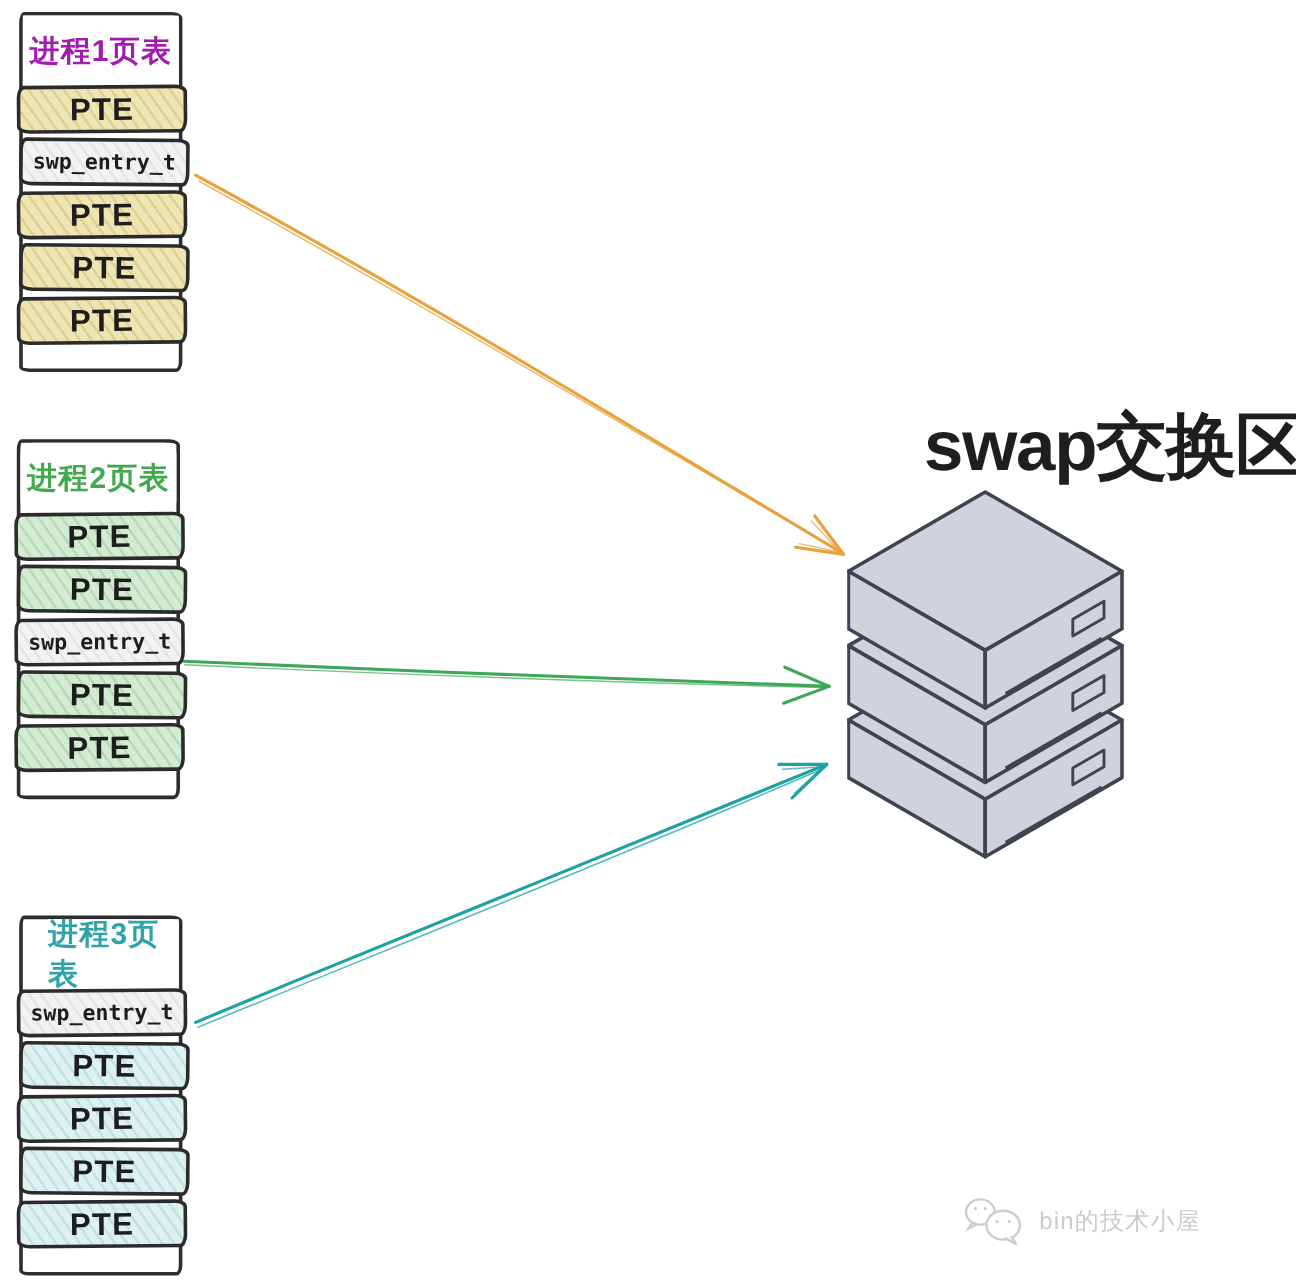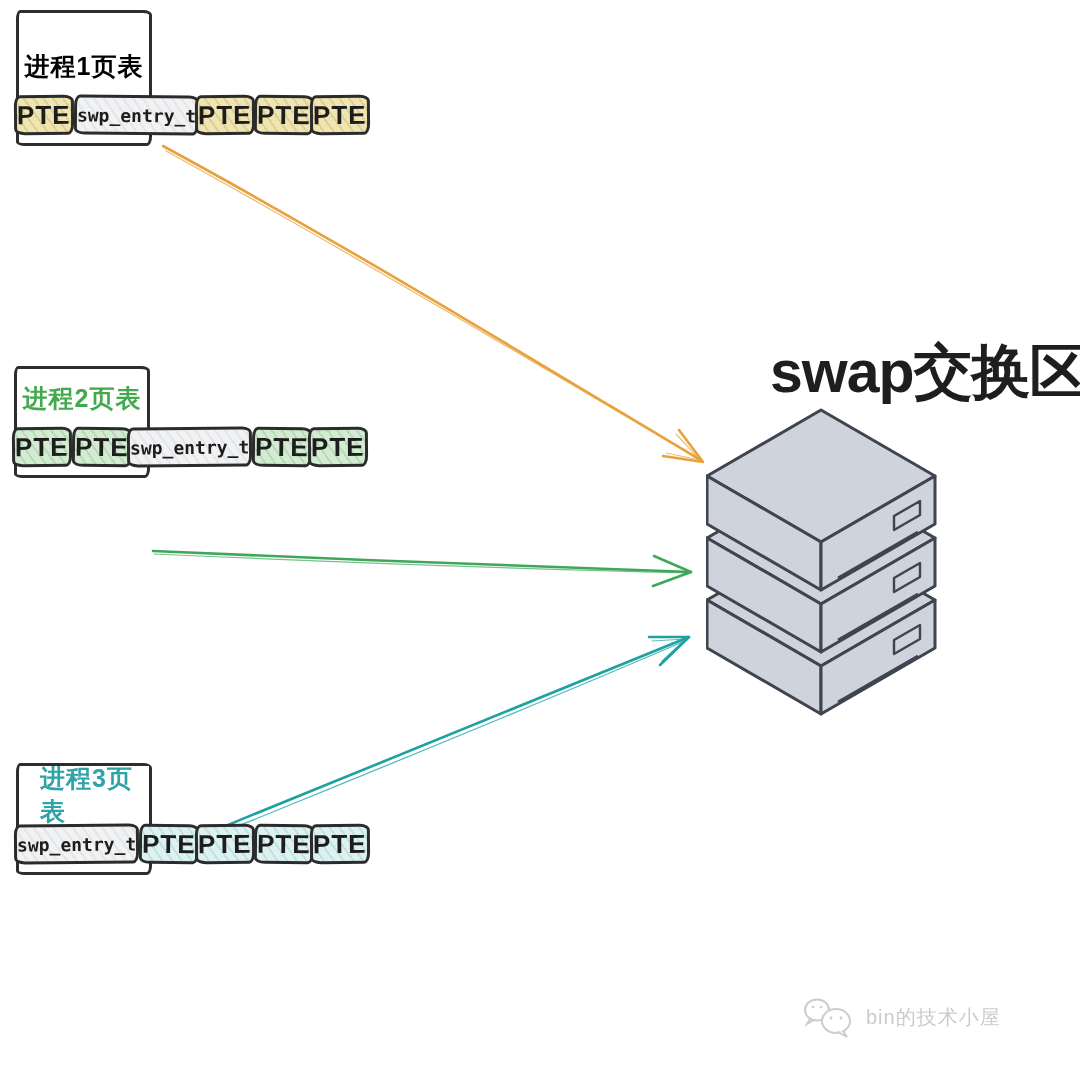--- a/index.html
+++ b/index.html
@@ -11,42 +11,42 @@
   .ptable{
     position:absolute;width:136px;background:#fff;
     border:3px solid #2d2d2d;
     border-radius:4px 9px 5px 9px/9px 5px 9px 4px;
     box-sizing:border-box;
   }
   .ptable .thead{
     height:58px;display:flex;align-items:center;justify-content:center;
     font-size:25px;font-weight:800;background:#fff;letter-spacing:1px;
   }
-  .rows{display:flex;flex-direction:row;gap:4px;padding-bottom:8px;}
+  .rows{display:flex;flex-direction:column;gap:4px;padding-bottom:20px;}
   .row{
     height:40px;margin-left:-6px;width:calc(100% + 12px);
     display:flex;align-items:center;justify-content:center;
     border:3px solid #2b2b2b;box-sizing:border-box;
     border-radius:6px 10px 6px 11px/10px 6px 11px 6px;
     font-size:26px;font-weight:800;color:#1d1d1d;letter-spacing:1px;
   }
   .row:nth-child(odd){transform:rotate(-0.5deg) translateX(1px);}
   .row:nth-child(even){transform:rotate(0.5deg) translateX(3px);}
   .row.swp{
     font-family:"DejaVu Sans Mono",monospace;font-weight:700;
     font-size:18px;letter-spacing:0px;
   }
   .pte-y{background:repeating-linear-gradient(55deg,rgba(146,124,44,0.20) 0 2px,transparent 2px 8px) #efe5b2;}
   .pte-g{background:repeating-linear-gradient(55deg,rgba(52,130,70,0.17) 0 2px,transparent 2px 8px) #d2ebd1;}
   .pte-c{background:repeating-linear-gradient(55deg,rgba(40,140,140,0.15) 0 2px,transparent 2px 8px) #ddf1f1;}
   .swp-bg{background:repeating-linear-gradient(55deg,rgba(110,110,110,0.10) 0 2px,transparent 2px 8px) #f1f2f4;}
   #table1{left:16px;top:10px;}
   #table2{left:14px;top:366px;}
   #table3{left:16px;top:763px;}
-  .accent-1{color:#000000;margin-top:24px;}
+  .accent-1{color:#a21caf;}
   .accent-2{color:#43a94e;border-radius:10px;}
   .accent-3{color:#2fa3a8;margin-left:21px;}
   
   #swap-title{
     position:absolute;left:770px;top:333px;white-space:nowrap;
     font-size:59px;font-weight:800;color:#1e1e1e;letter-spacing:-1px;
   }
   
   #arrow-layer{position:absolute;left:0;top:0;pointer-events:none;}
   #swap-stack{position:absolute;left:706px;top:408px;}

